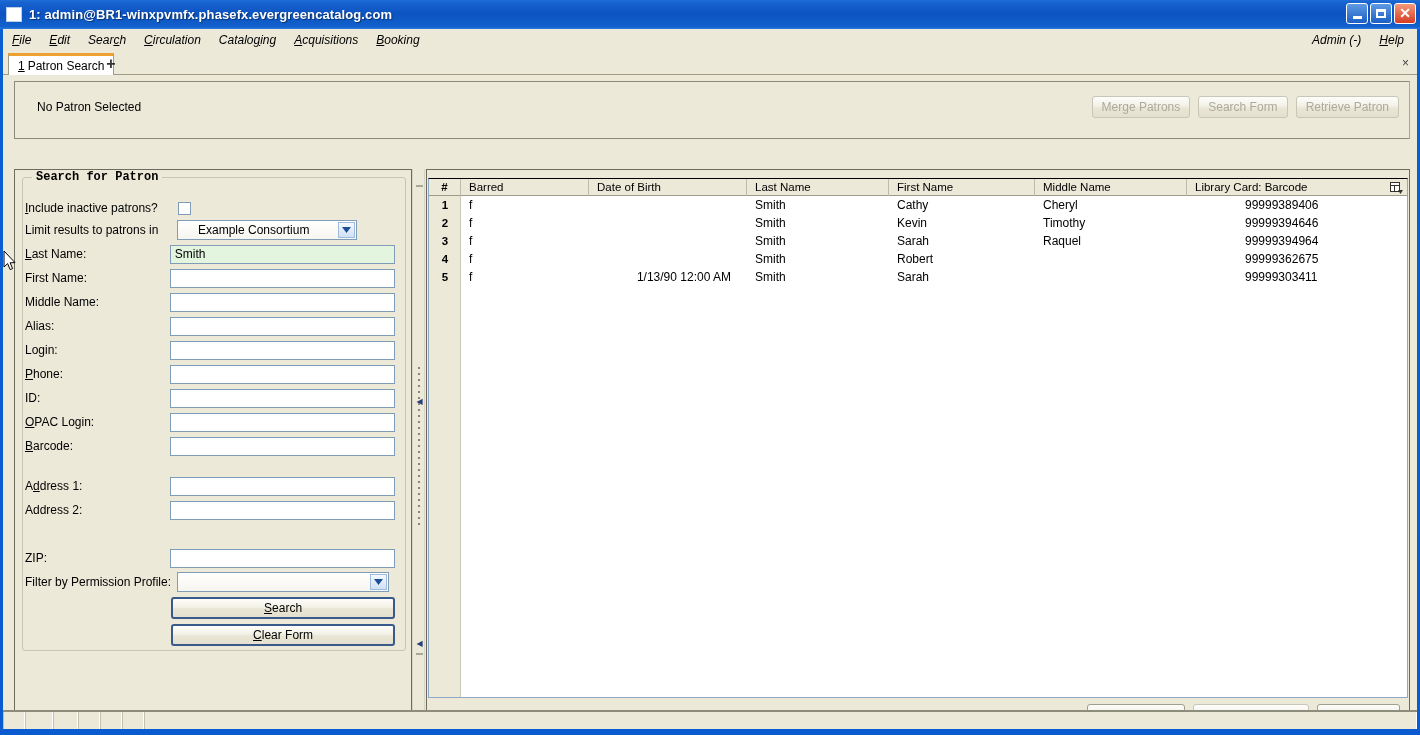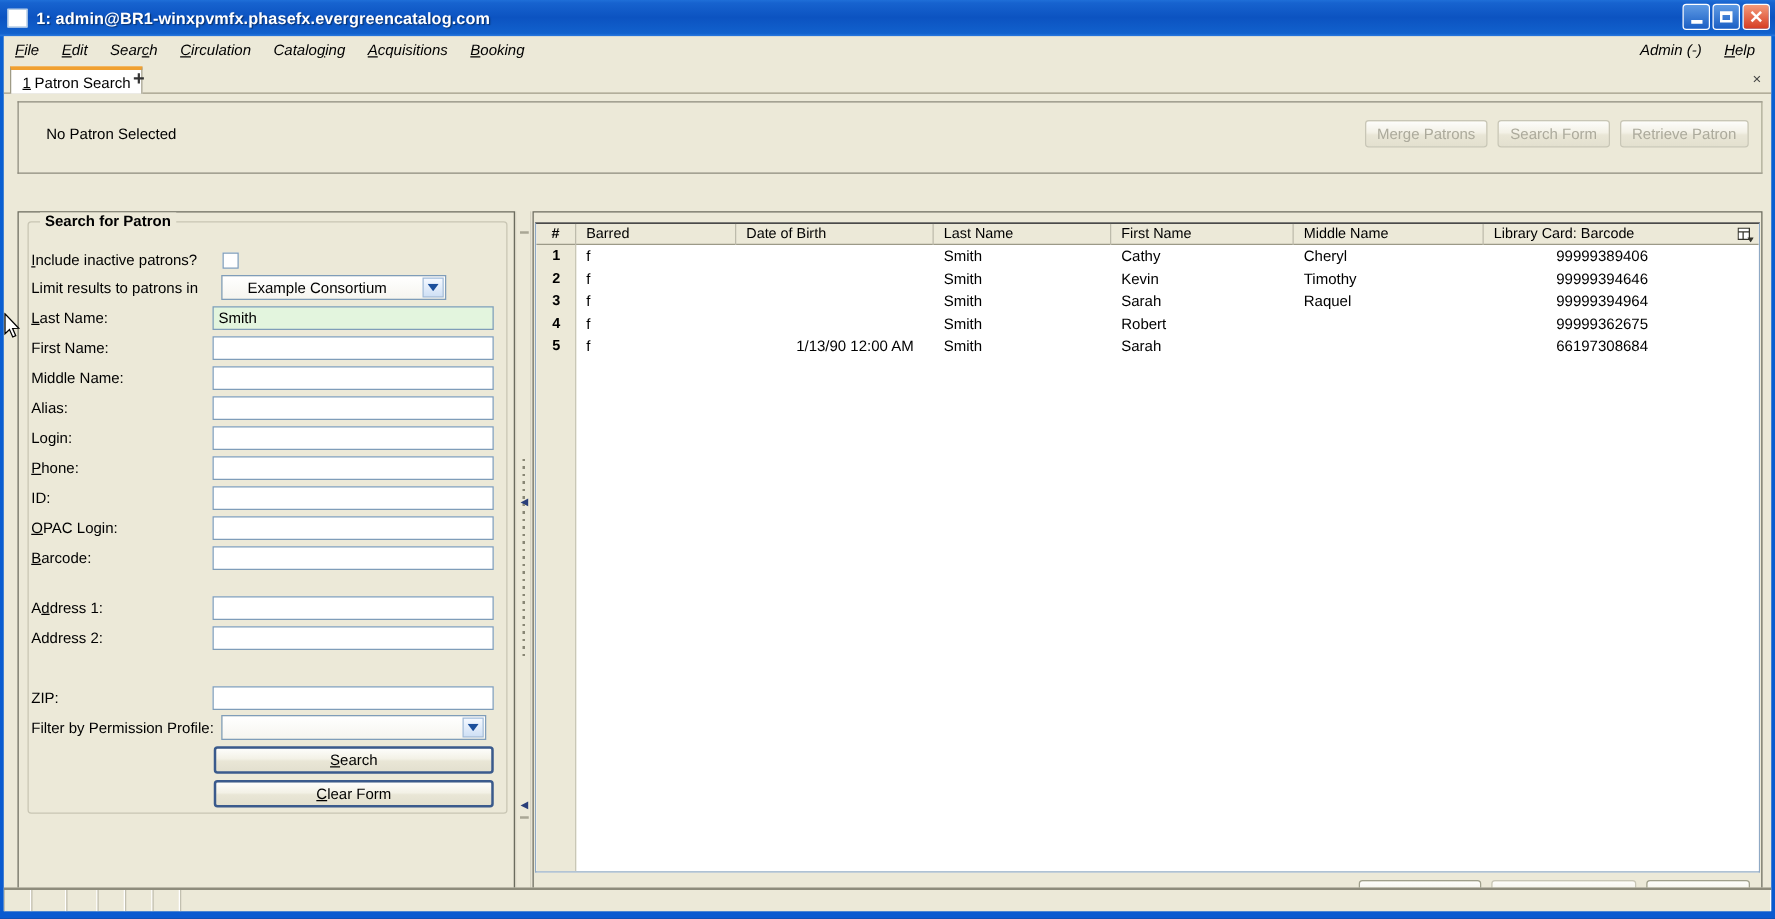--- a/index.html
+++ b/index.html
@@ -160,21 +160,21 @@
   #fieldset {
     position: absolute; left: 7px; top: 7px;
     width: 384px; height: 474px;
     border: 1px solid #c8c5b3;
     border-radius: 3px;
   }
   #fieldset-legend {
     position: absolute; left: 9px; top: -8px;
     background: #ece9d8;
     padding: 0 4px;
-    font-size: 12px; font-weight: bold;
+    font-size: 12px; font-weight: bold; font-family: Liberation Mono, monospace;
   }
   .form-row {
     position: absolute;
     left: 10px; width: 370px; height: 20px;
     display: flex; align-items: center;
   }
   .form-label {
     width: 152px;
     font-size: 12px;
     white-space: nowrap;
@@ -548,21 +548,21 @@
             <div class="cell barcode" style="width:204px; padding-left:58px;">99999362675</div>
           </div>
 
           <div class="row" style="top:72px;">
             <div class="cell num" style="width:32px;">5</div>
             <div class="cell pad" style="width:128px;">f</div>
             <div class="cell dob" style="width:158px;">1/13/90 12:00 AM</div>
             <div class="cell pad" style="width:142px;">Smith</div>
             <div class="cell pad" style="width:146px;">Sarah</div>
             <div class="cell pad" style="width:152px;"></div>
-            <div class="cell barcode" style="width:204px; padding-left:58px;">66197308684</div>
+            <div class="cell barcode" style="width:204px; padding-left:58px;">99999303411</div>
           </div>
         </div>
       </div>
 
       <div id="grid-actions">
         <div class="btn">Save Columns</div>
         <div class="btn disabled">Copy to Clipboard</div>
         <div class="btn" style="padding-left:28px;padding-right:28px;">Print</div>
       </div>
     </div>

